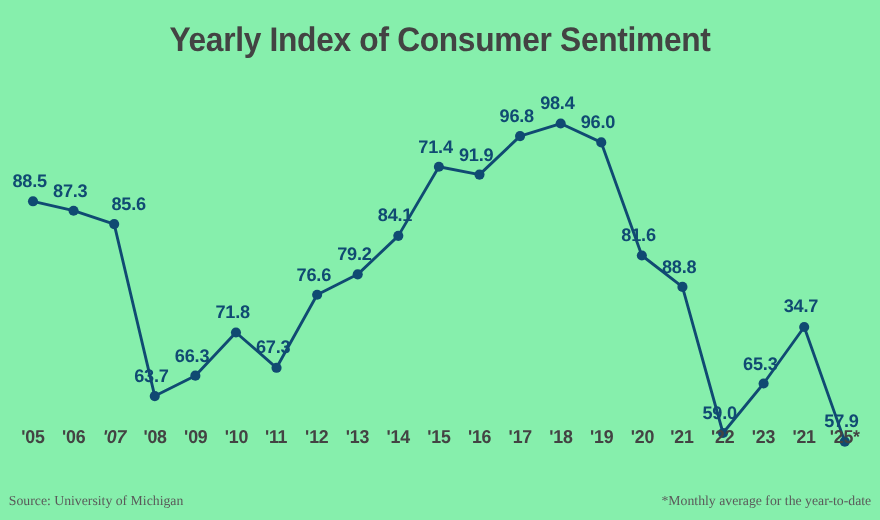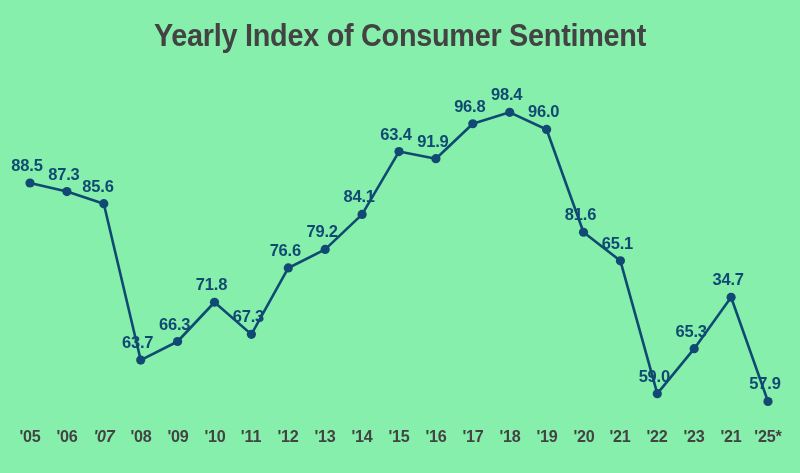--- a/index.html
+++ b/index.html
@@ -56,21 +56,21 @@
     font-weight: bold;
     color: #104a72;
     white-space: nowrap;
     transform: translateX(-50%);
     letter-spacing: -0.2px;
   }
   
   #x-axis {
     position: absolute;
     left: 0;
-    top: 427px;
+    top: 388px;
     width: 669px;
     height: 30px;
   }
   .x-tick {
     position: absolute;
     top: 0;
     font-family: "Liberation Sans", sans-serif;
     font-size: 17px;
     font-weight: bold;
     color: #434343;
@@ -135,35 +135,35 @@
           <circle cx="620.40" cy="260.83" r="4.6" fill="#104a72"></circle>
           <circle cx="657.30" cy="393.63" r="4.6" fill="#104a72"></circle>
           <circle cx="694.20" cy="348.65" r="4.6" fill="#104a72"></circle>
           <circle cx="731.10" cy="297.24" r="4.6" fill="#104a72"></circle>
           <circle cx="768.00" cy="401.48" r="4.6" fill="#104a72"></circle>
         </g>
     </svg>
     <div id="labels-layer">
         <div class="value-label" style="color: rgb(16, 74, 114); left: 27px; top: 156px;">88.5</div>
         <div class="value-label" style="color: rgb(16, 74, 114); left: 63.9px; top: 164.568px;">87.3</div>
-        <div class="value-label" style="color: rgb(16, 74, 114); left: 98px; top: 176.706px;">85.6</div>
+        <div class="value-label" style="color: rgb(16, 74, 114); left: 117px; top: 176.706px;">85.6</div>
         <div class="value-label" style="color: rgb(16, 74, 114); left: 137.7px; top: 333.072px;">63.7</div>
         <div class="value-label" style="color: rgb(16, 74, 114); left: 174.6px; top: 314.508px;">66.3</div>
         <div class="value-label" style="color: rgb(16, 74, 114); left: 211.5px; top: 275.238px;">71.8</div>
         <div class="value-label" style="color: rgb(16, 74, 114); left: 248.4px; top: 307.368px;">67.3</div>
         <div class="value-label" style="color: rgb(16, 74, 114); left: 285.3px; top: 240.966px;">76.6</div>
         <div class="value-label" style="color: rgb(16, 74, 114); left: 322.2px; top: 222.402px;">79.2</div>
         <div class="value-label" style="color: rgb(16, 74, 114); left: 359.1px; top: 187.416px;">84.1</div>
-        <div class="value-label" style="color: rgb(16, 74, 114); left: 396px; top: 124.584px;">63.4</div>
+        <div class="value-label" style="color: rgb(16, 74, 114); left: 396px; top: 124.584px;">71.4</div>
         <div class="value-label" style="color: rgb(16, 74, 114); left: 432.9px; top: 131.724px;">91.9</div>
         <div class="value-label" style="color: rgb(16, 74, 114); left: 469.8px; top: 96.738px;">96.8</div>
         <div class="value-label" style="color: rgb(16, 74, 114); left: 506.7px; top: 85.314px;">98.4</div>
         <div class="value-label" style="color: rgb(16, 74, 114); left: 543.6px; top: 102.45px;">96.0</div>
         <div class="value-label" style="color: rgb(16, 74, 114); left: 580.5px; top: 205.266px;">81.6</div>
-        <div class="value-label" style="color: rgb(16, 74, 114); left: 617.4px; top: 233.826px;">65.1</div>
+        <div class="value-label" style="color: rgb(16, 74, 114); left: 617.4px; top: 233.826px;">88.8</div>
         <div class="value-label" style="color: rgb(16, 74, 114); left: 654.3px; top: 366.63px;">59.0</div>
         <div class="value-label" style="color: rgb(16, 74, 114); left: 691.2px; top: 321.648px;">65.3</div>
         <div class="value-label" style="color: rgb(16, 74, 114); left: 728.1px; top: 270.24px;">34.7</div>
         <div class="value-label" style="color: rgb(16, 74, 114); left: 765px; top: 374.484px;">57.9</div>
       </div>
   </div>
 
   <div id="x-axis">
       <div class="x-tick" style="color: rgb(67, 67, 67); left: 30px;">'05</div>
       <div class="x-tick" style="color: rgb(67, 67, 67); left: 66.9px;">'06</div>
@@ -182,15 +182,17 @@
       <div class="x-tick" style="color: rgb(67, 67, 67); left: 546.6px;">'19</div>
       <div class="x-tick" style="color: rgb(67, 67, 67); left: 583.5px;">'20</div>
       <div class="x-tick" style="color: rgb(67, 67, 67); left: 620.4px;">'21</div>
       <div class="x-tick" style="color: rgb(67, 67, 67); left: 657.3px;">'22</div>
       <div class="x-tick" style="color: rgb(67, 67, 67); left: 694.2px;">'23</div>
       <div class="x-tick" style="color: rgb(67, 67, 67); left: 731.1px;">'21</div>
       <div class="x-tick" style="color: rgb(67, 67, 67); left: 768px;">'25*</div>
     </div>
 
   <div id="footer">
+    <div id="source-note" style="color: rgb(90, 90, 90);">Source: University of Michigan</div>
+    <div id="footnote" style="color: rgb(90, 90, 90);">*Monthly average for the year-to-date</div>
   </div>
 
 </div>
 
 </body></html>

